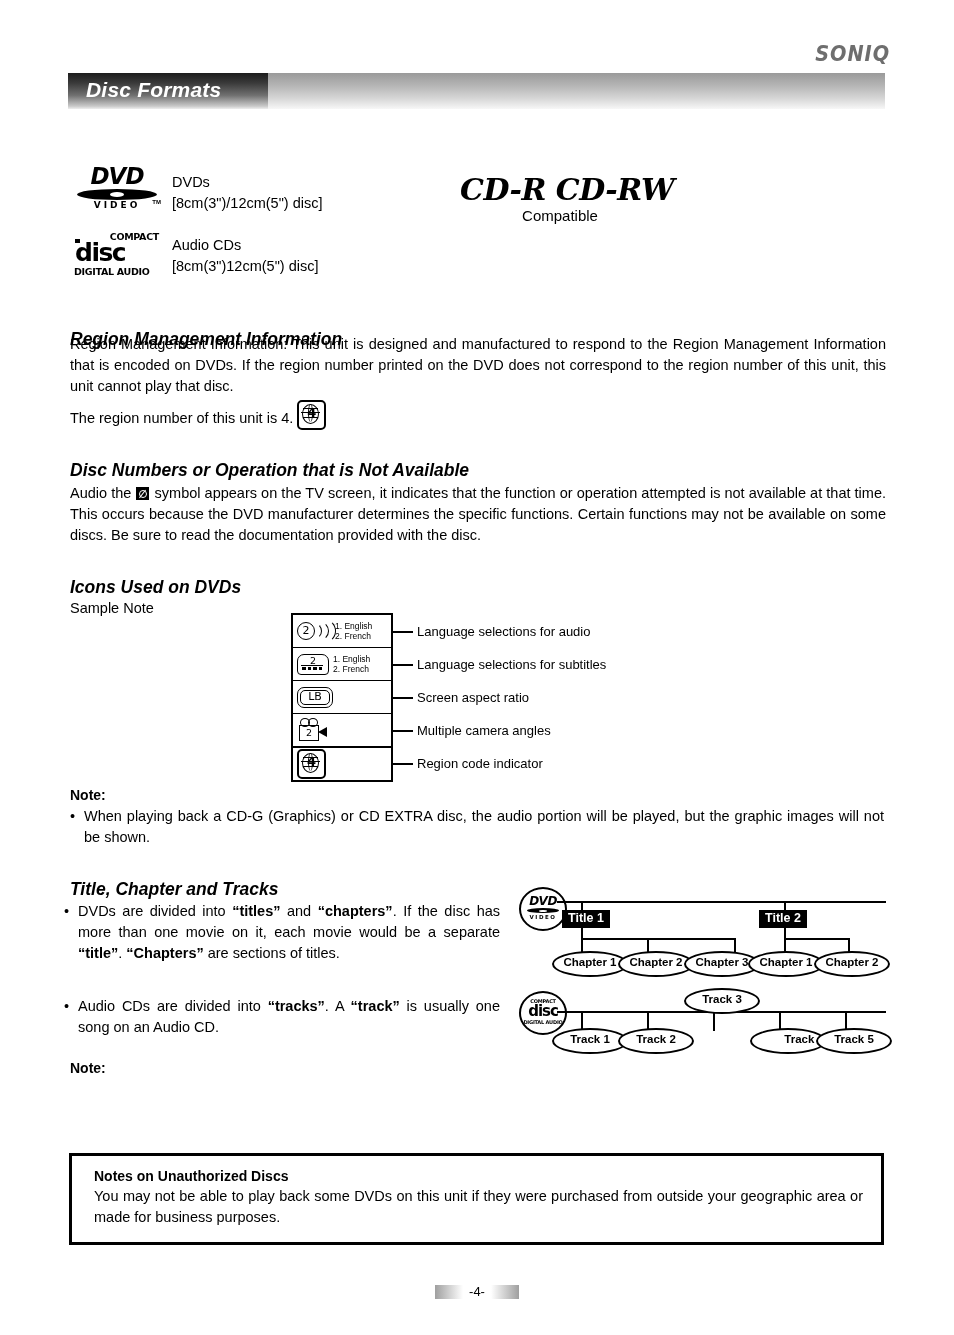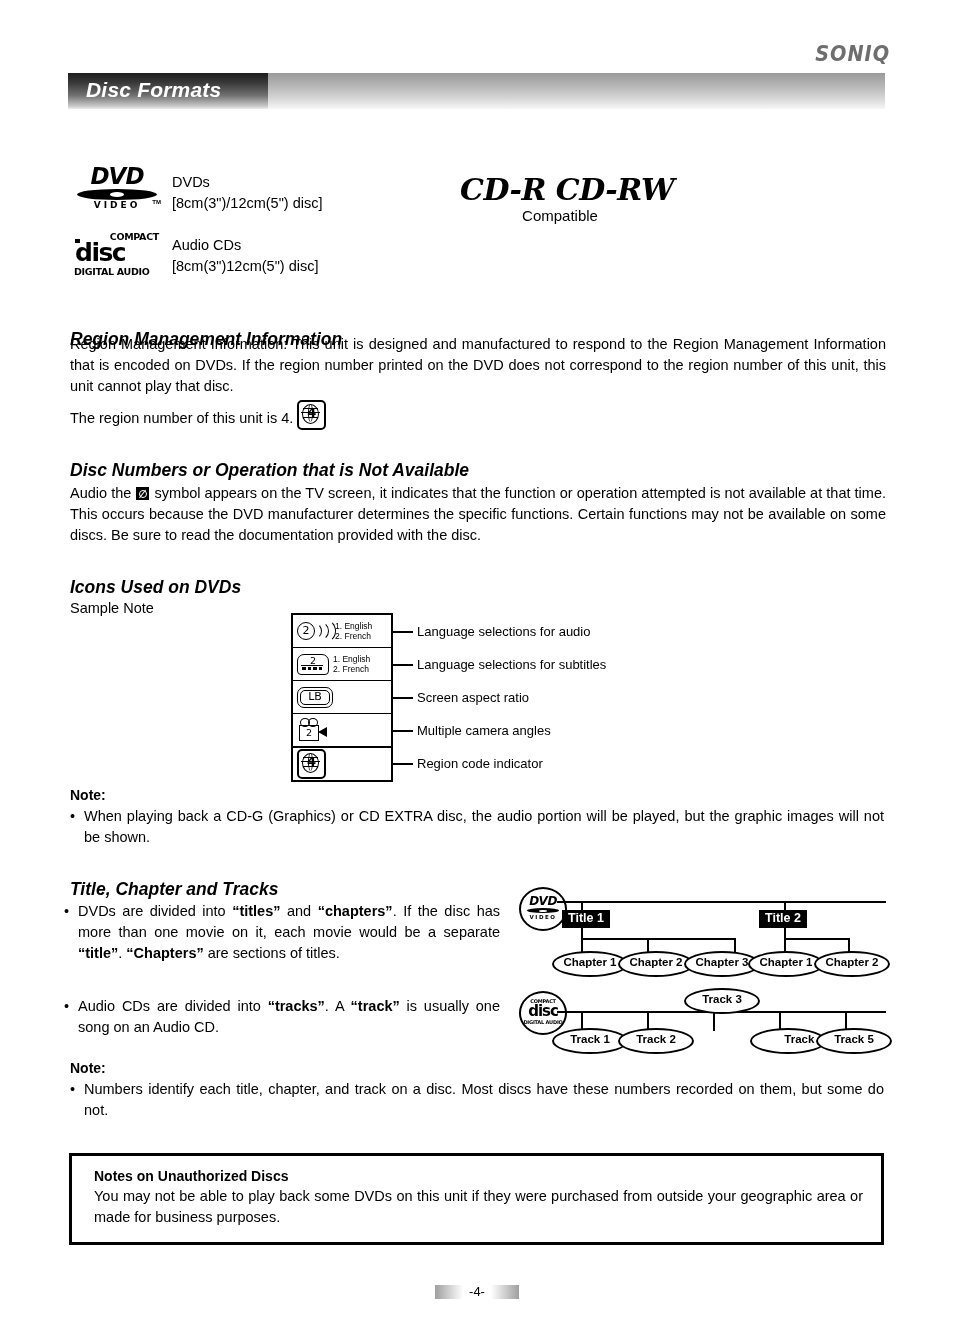--- a/index.html
+++ b/index.html
@@ -797,23 +797,20 @@
     <div class="d-line d-vline" style="left:845px; top:1011px; height:20px;"></div>
 
     <div class="oval" style="left:552px; top:1028px;">Track 1</div>
     <div class="oval" style="left:618px; top:1028px;">Track 2</div>
     <div class="oval" style="left:684px; top:988px;">Track 3</div>
     <div class="oval" style="left:750px; top:1028px;text-align:right;">Track 4</div>
     <div class="oval" style="left:816px; top:1028px;">Track 5</div>
   </div>
 
   <div class="note-label" style="left:70px; top:1060px;">Note:</div>
-  <div class="bullet-row" style="left:70px; top:1079px; width:816px;">
-    <span class="bt">•</span><span class="btext" style="width:800px;">Numbers identify each title, chapter, and track on a disc. Most discs have these numbers recorded on them, but some do not.</span>
-  </div>
 
   <div class="unauth-box">
     <div class="unauth-title">Notes on Unauthorized Discs</div>
     <div class="unauth-body">You may not be able to play back some DVDs on this unit if they were purchased from outside your geographic area or made for business purposes.</div>
   </div>
 
   <div class="footer">
     <span class="fblock fb-left"></span><span class="fnum">-4-</span><span class="fblock fb-right"></span>
   </div>
 

